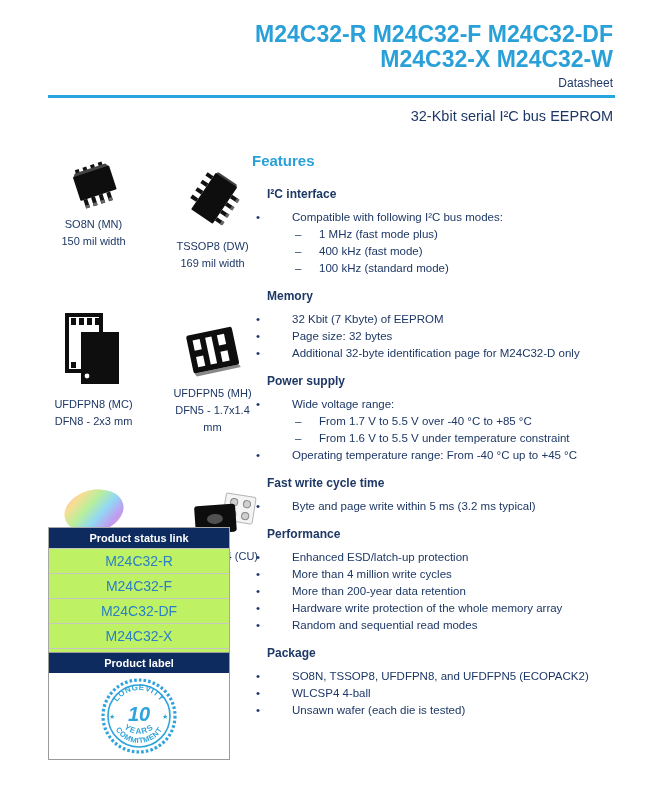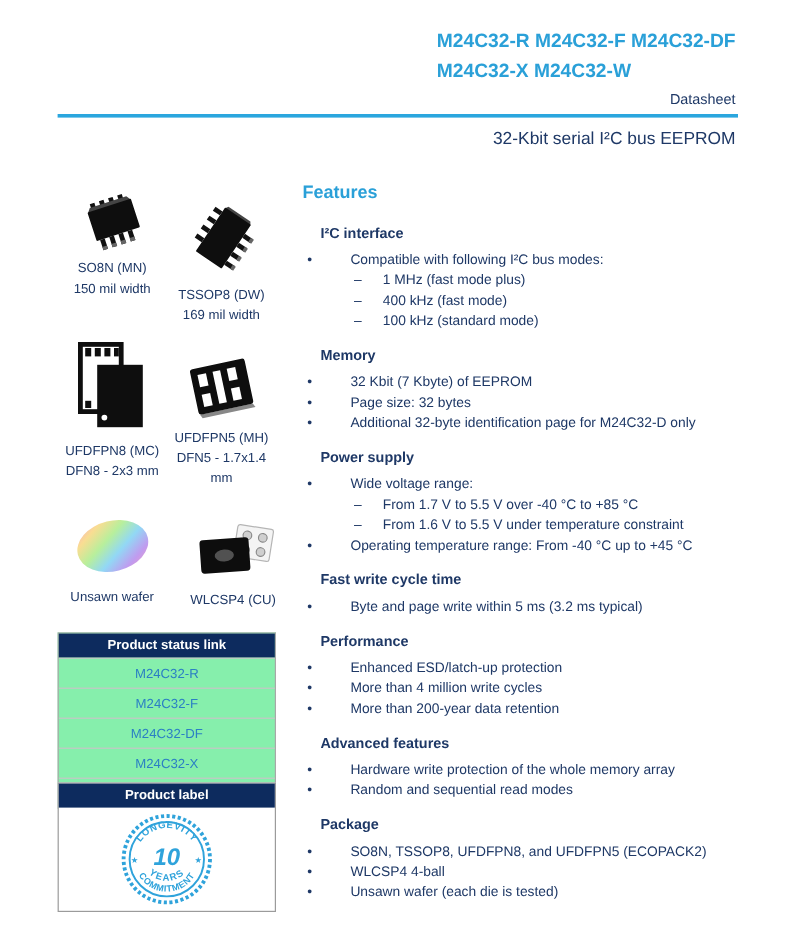--- a/index.html
+++ b/index.html
@@ -1,41 +1,41 @@
 <!DOCTYPE html>
 <html><head>
 <meta charset="utf-8">
 <style>
   html,body{margin:0;padding:0;background:#fff;}
   .page{position:relative;width:661px;height:791px;background:#fff;overflow:hidden;
         font-family:"Liberation Sans",sans-serif;color:#1e3866;}
 
   
-  .h-title{position:absolute;top:22px;right:48px;
-           color:#2aa0d8;font-size:16px;font-weight:bold;line-height:25px;margin-left:12px;}
+  .h-title{position:absolute;top:22px;right:48px;text-align:right;
+           color:#2aa0d8;font-size:23px;font-weight:bold;line-height:25px;margin-left:12px;}
   .h-doc{position:absolute;top:76px;right:48px;font-size:12px;color:#1e3866;}
   .rule{position:absolute;top:95px;left:48px;width:567px;height:3px;background:#2aa6de;}
   .h-sub{position:absolute;top:108px;right:48px;font-size:14.5px;color:#1e3866;}
 
   
   .left-col{position:absolute;left:48px;top:150px;width:182px;}
-  .pkg-grid{display:grid;grid-template-columns:91px 91px;grid-template-rows:122px 136px 112px;}
+  .pkg-grid{display:grid;grid-template-columns:91px 91px;grid-template-rows:122px 136px 112px;gap:28px;}
   .pkg-cell{display:flex;flex-direction:column;align-items:center;}
   .pkg-icon{display:block;}
   .pkg-name,.pkg-desc{font-size:11px;line-height:17px;text-align:center;color:#1e3866;}
   .pkg-name{margin-top:6px;}
   .off18{padding-top:18px;} .off8{padding-top:8px;} .off26{padding-top:26px;}
   .off12{padding-top:12px;} .off20{padding-top:20px;} .off28{padding-top:28px;align-items:flex-end;}
 
   .status-table{position:absolute;left:48px;top:527px;width:180px;
-                border:1px solid #a8a8a8;background:#86efac;}
+                border:1px solid #a8a8a8;background:#bef264;}
   .tbl-header{background:#0d2b5e;color:#fff;font-weight:bold;font-size:11px;
               text-align:center;padding:4px 0;}
   .status-row{border-top:1px solid #c6c6c6;text-align:center;padding:3px 0;}
-  .status-row a{color:#2b7fc4;font-size:11px;text-decoration:none;cursor:pointer;}
+  .status-row a{color:#2b7fc4;font-size:14px;text-decoration:none;cursor:pointer;}
 
   .label-box{position:absolute;left:48px;top:652px;width:180px;
              border:1px solid #9b9b9b;background:#fff;}
   .label-body{height:86px;display:flex;align-items:center;justify-content:center;}
 
   
   .right-col{position:absolute;left:252px;top:152px;width:392px;}
   .features-heading{color:#2aa0d8;font-size:15px;font-weight:bold;margin:0 0 18px 0;}
   .sec-title{font-size:12px;font-weight:bold;color:#1e3866;margin:12px 0 8px 0;padding-left:15px;}
   .item{display:flex;font-size:11.5px;line-height:17px;color:#1e3866;}
@@ -274,21 +274,20 @@
           <span>Enhanced ESD/latch-up protection</span>
         </div>
         <div class="item l1">
           <span class="marker">•</span>
           <span>More than 4 million write cycles</span>
         </div>
         <div class="item l1">
           <span class="marker">•</span>
           <span>More than 200-year data retention</span>
         </div>
-        <div class="sec-title">Advanced features</div>
         <div class="item l1">
           <span class="marker">•</span>
           <span>Hardware write protection of the whole memory array</span>
         </div>
         <div class="item l1">
           <span class="marker">•</span>
           <span>Random and sequential read modes</span>
         </div>
         <div class="sec-title">Package</div>
         <div class="item l1">

